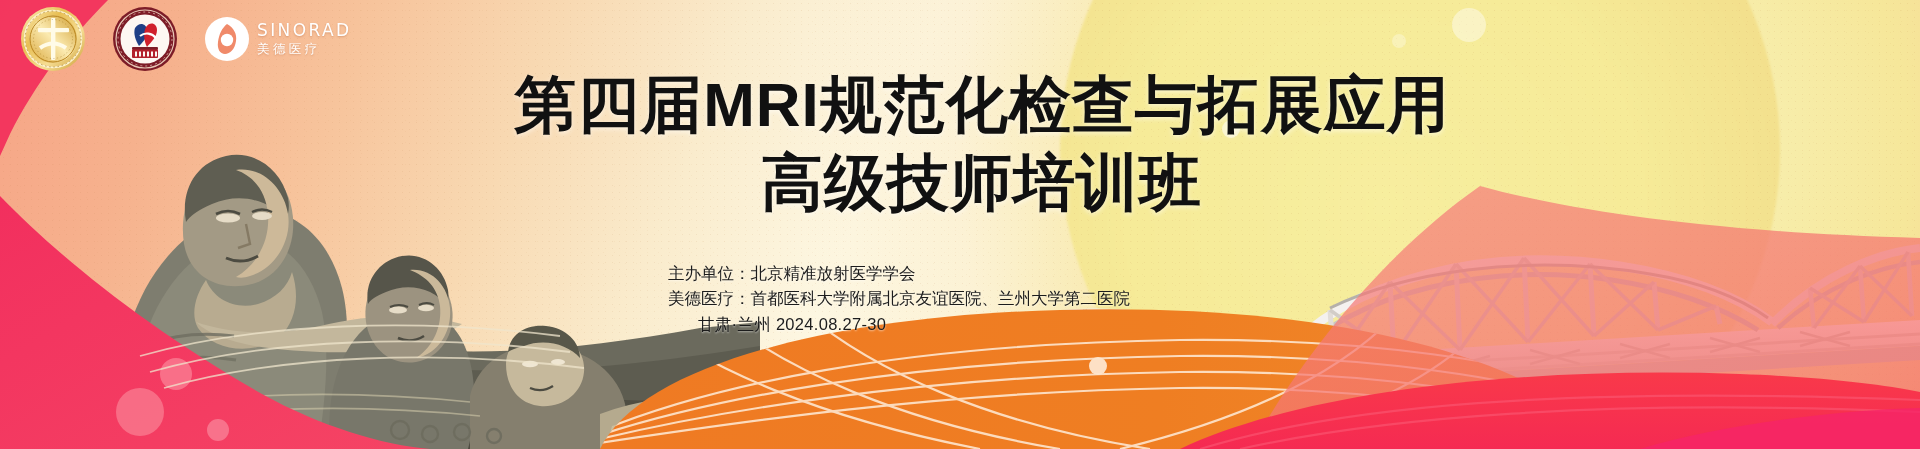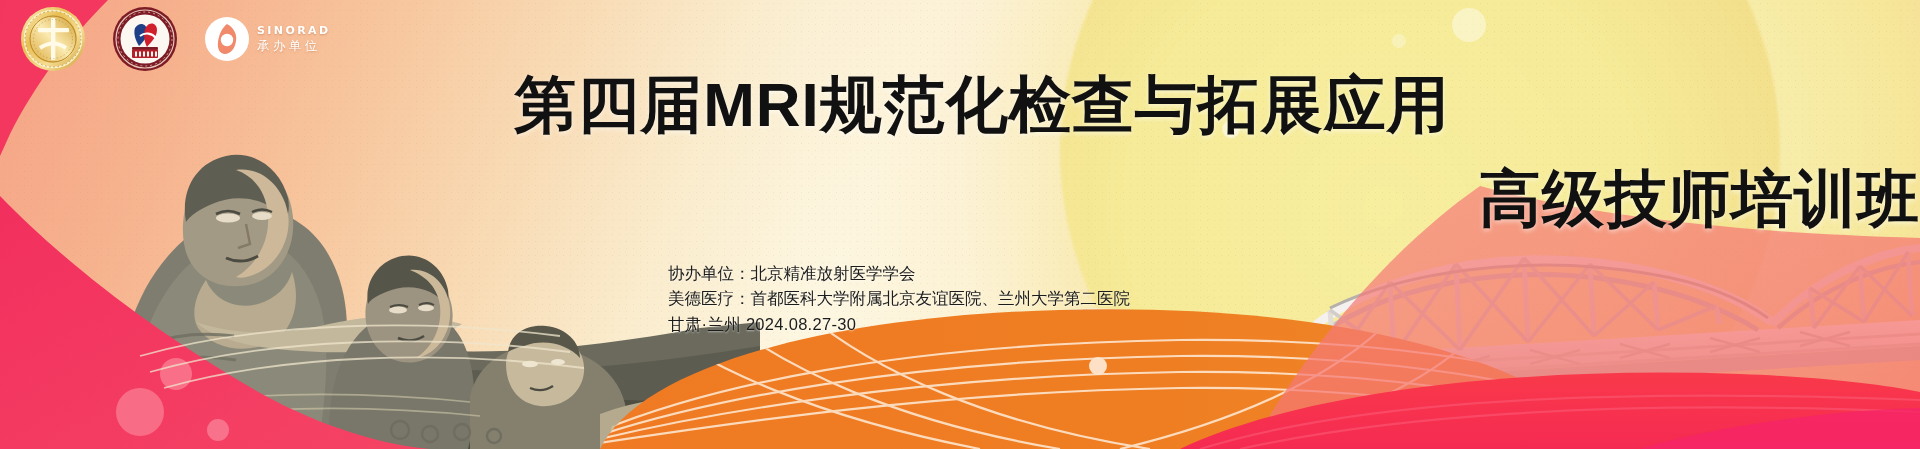--- a/index.html
+++ b/index.html
@@ -77,21 +77,21 @@
   .logos {
     position:absolute; left:20px; top:6px;
     display:flex; align-items:center; gap:26px;
     z-index:20;
   }
   .logo { position:relative; }
   .logo svg { display:block; }
   .sinorad { display:flex; align-items:center; gap:7px; }
   .sinorad-text { display:flex; flex-direction:column; line-height:1; }
   .sinorad-en {
-    color:#fff; font-size:11px; font-weight:700; letter-spacing:2.4px;
+    color:#fff; font-size:17px; font-weight:400; letter-spacing:2.4px;
     font-family:"DejaVu Sans",sans-serif;
     text-shadow:0 1px 2px rgba(160,80,40,.35);
   }
   .sinorad-cn {
     color:#fff; font-size:12.5px; letter-spacing:3.4px; margin-top:4px;
     text-shadow:0 1px 2px rgba(160,80,40,.35);
   }
 
   
   .title-block {
@@ -100,35 +100,35 @@
   }
   .title-line1, .title-line2 {
     color:#111; font-weight:900;
     font-family:"Liberation Sans","DejaVu Sans",sans-serif;
     letter-spacing:1px;
     line-height:1;
     white-space:nowrap;
     text-shadow:0 2px 5px rgba(255,255,255,.55);
   }
   .title-line1 { font-size:62px; padding-left:44px; }
-  .title-line2 { font-size:62px; margin-top:32px; padding-left:43px;text-align:right; }
+  .title-line2 { font-size:62px; margin-top:16px; padding-left:43px; }
 
   
   .info {
     position:absolute; left:668px; top:262px;
     z-index:30;
     color:#1c1c1c;
     font-size:16.5px;
     line-height:23px;
     font-family:"Liberation Sans","DejaVu Sans",sans-serif;
     white-space:nowrap;
     text-shadow:0 1px 2px rgba(255,255,255,.6);
   }
   .info div { margin-bottom:2px; }
-  .info .date { margin-top:3px; letter-spacing:.3px; }
+  .info .date { margin-top:3px; letter-spacing:.3px;margin-left:30px; }
 </style>
 </head>
 <body>
 
 <div id="banner">
 
   <div class="sun"></div>
   <div class="grain"></div>
 
   <div class="bubble" style="left:1452px;top:8px;width:34px;height:34px;background:rgba(255,255,255,.42);"></div>
@@ -482,29 +482,29 @@
 
     <div class="logo sinorad">
       <svg width="46" height="46" viewBox="0 0 46 46" xmlns="http://www.w3.org/2000/svg">
         <circle cx="23" cy="23" r="22" fill="#ffffff"></circle>
         <path d="M23 8 C 30 12, 33 18, 32 25 C 31 33, 26 38, 21 38 C 16 38, 13 33, 14 26
                  C 15 18, 18 12, 23 8 Z" fill="#f08a6a"></path>
         <circle cx="23" cy="24" r="6.2" fill="#ffffff"></circle>
       </svg>
       <div class="sinorad-text">
         <span class="sinorad-en">SINORAD</span>
-        <span class="sinorad-cn">承办单位</span>
+        <span class="sinorad-cn">美德医疗</span>
       </div>
     </div>
   </div>
 
   <div class="title-block">
     <div class="title-line1">第四届MRI规范化检查与拓展应用</div>
     <div class="title-line2">高级技师培训班</div>
   </div>
 
   <div class="info">
-    <div>协办单位：北京精准放射医学学会</div>
+    <div>主办单位：北京精准放射医学学会</div>
     <div>美德医疗：首都医科大学附属北京友谊医院、兰州大学第二医院</div>
     <div class="date">甘肃·兰州  2024.08.27-30</div>
   </div>
 
 </div>
 
 </body></html>

